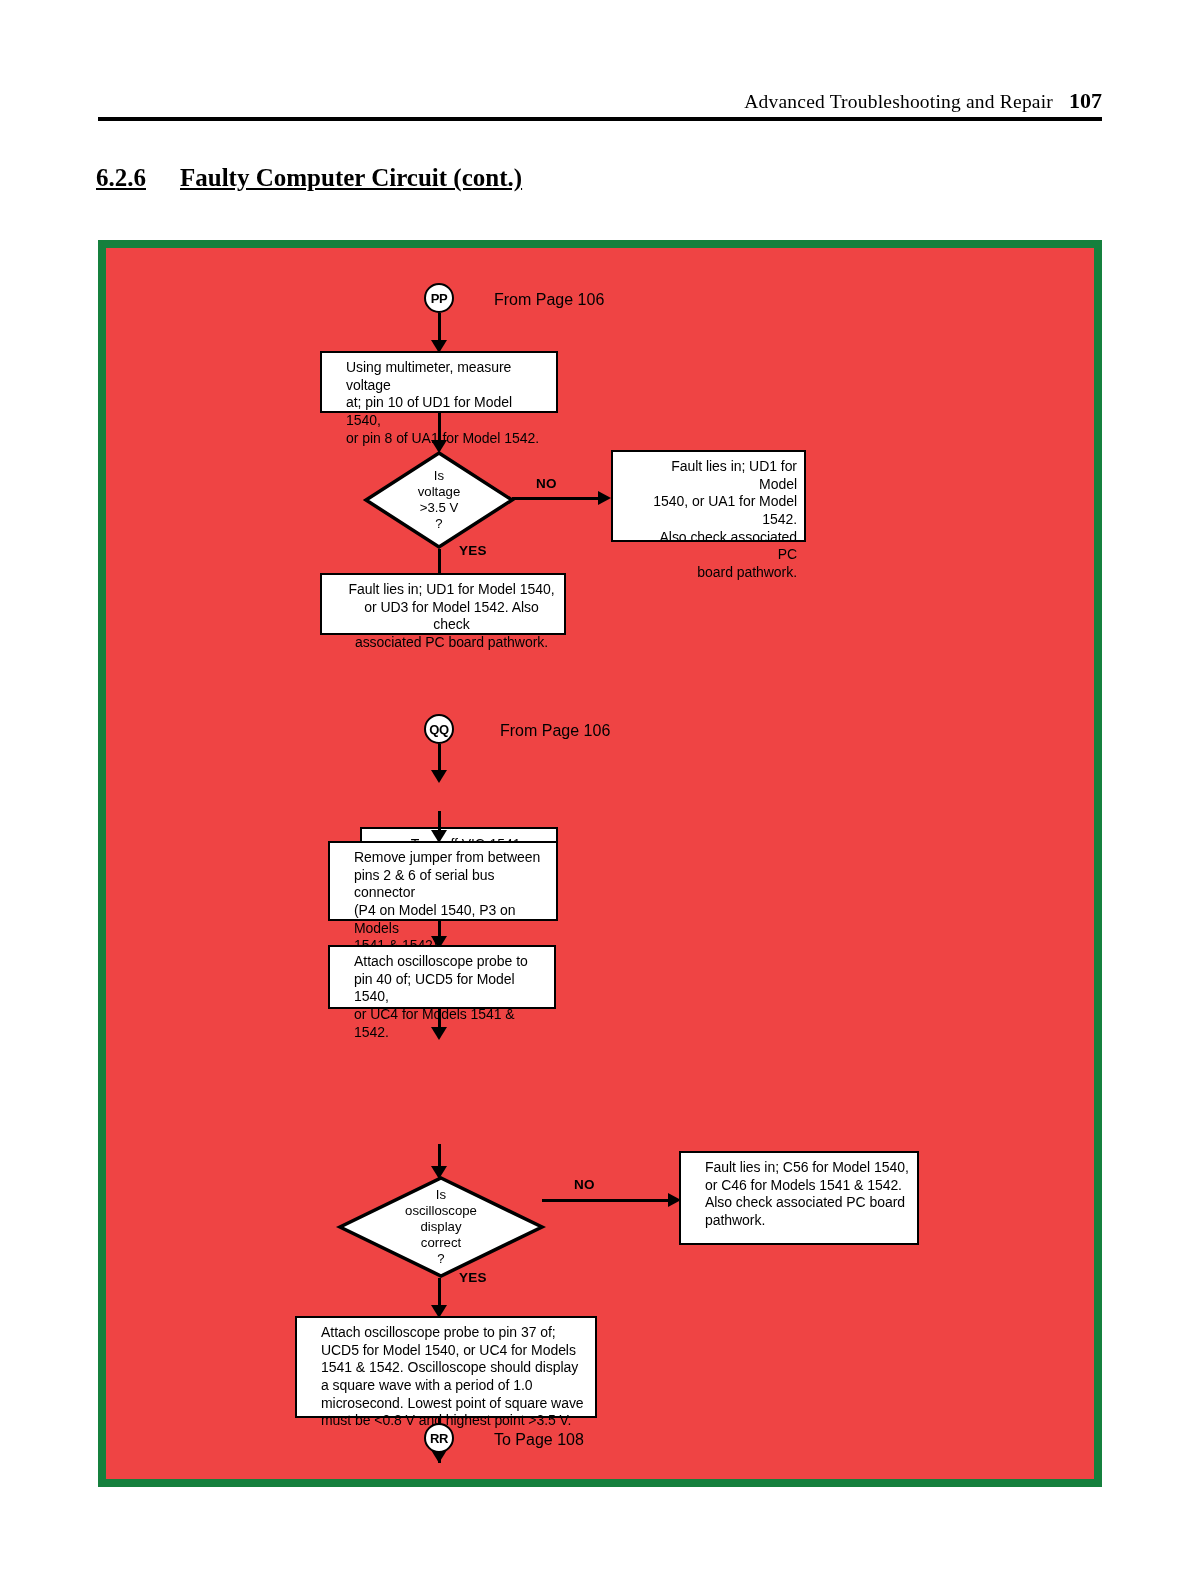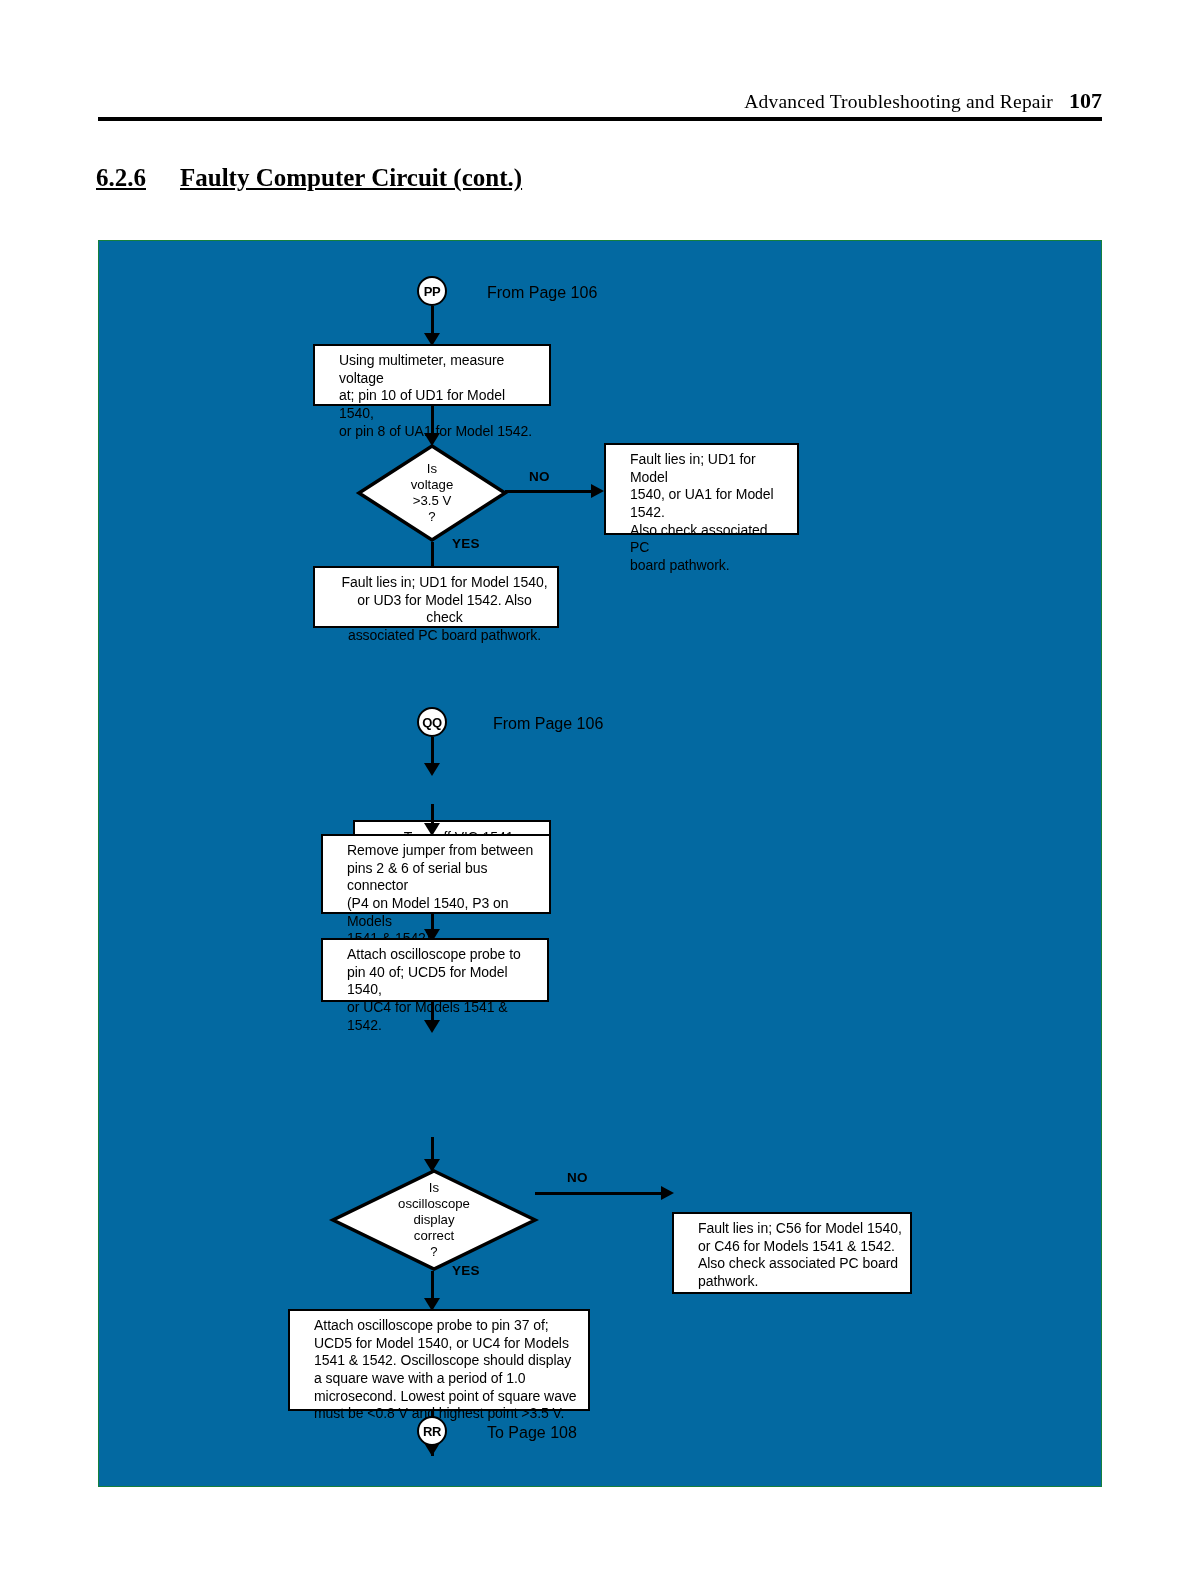--- a/index.html
+++ b/index.html
@@ -57,23 +57,23 @@
   }
   .section-title .sec-num { margin-right: 34px; }
 
   
   .chart-frame {
     position: absolute;
     left: 98px;
     top: 240px;
     width: 1004px;
     height: 1247px;
-    border: 1px solid #15803d;
-    box-sizing: border-box;
-    background: #0369a1;
+    border: 8px solid #15803d;
+    box-sizing: border-box;
+    background: #ef4444;
   }
 
   
   .fc-box {
     position: absolute;
     border: 2.5px solid #000;
     background: #fff;
     box-sizing: border-box;
     font-size: 14px;
     line-height: 1.26;
@@ -194,21 +194,21 @@
     <div class="dlabel">Is
 voltage
 &gt;3.5 V
 ?</div>
   </div>
 
   <div class="hline" style="left:406px; top:249px; width:90px;"></div>
   <div class="arrow-right" style="left:492px; top:243px;"></div>
   <div class="branch-label" style="left:418px; top:228px;">NO</div>
 
-  <div class="fc-box" style="left:505px; top:202px; width:195px; height:92px;">Fault lies in; UD1 for Model
+  <div class="fc-box" style="left:505px; top:202px; width:195px; height:92px;text-align:right;">Fault lies in; UD1 for Model
 1540, or UA1 for Model 1542.
 Also check associated PC
 board pathwork.</div>
 
   <div class="vline" style="left:332px; top:301px; height:34px;"></div>
   <div class="arrow-down" style="left:325px; top:326px;"></div>
   <div class="branch-label" style="left:341px; top:295px;">YES</div>
 
   <div class="fc-box" style="left:214px; top:325px; width:246px; height:62px;text-align:center;">Fault lies in; UD1 for Model 1540,
 or UD3 for Model 1542.  Also check
@@ -253,21 +253,21 @@
 oscilloscope
 display
 correct
 ?</div>
   </div>
 
   <div class="hline" style="left:436px; top:951px; width:130px;"></div>
   <div class="arrow-right" style="left:562px; top:945px;"></div>
   <div class="branch-label" style="left:456px; top:929px;">NO</div>
 
-  <div class="fc-box" style="left:573px; top:971px; width:240px; height:82px;">Fault lies in; C56 for Model 1540,
+  <div class="fc-box" style="left:573px; top:903px; width:240px; height:94px;">Fault lies in; C56 for Model 1540,
 or C46 for Models 1541 &amp; 1542.
 Also check associated PC board
 pathwork.</div>
 
   <div class="vline" style="left:332px; top:1030px; height:37px;"></div>
   <div class="arrow-down" style="left:325px; top:1057px;"></div>
   <div class="branch-label" style="left:341px; top:1022px;">YES</div>
 
   <div class="fc-box" style="left:189px; top:1068px; width:302px; height:102px;">Attach oscilloscope probe to pin 37 of;
 UCD5 for Model 1540, or UC4 for Models

